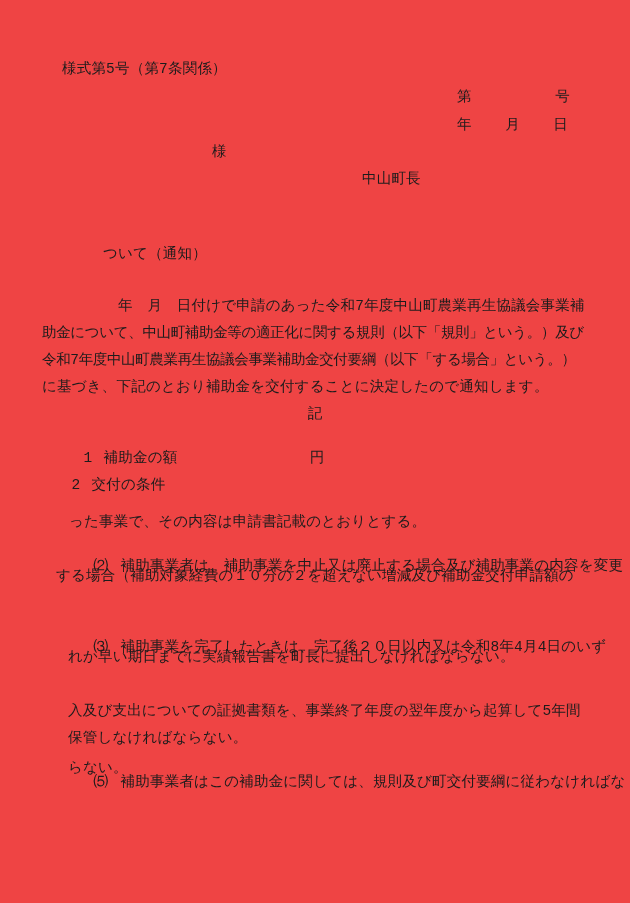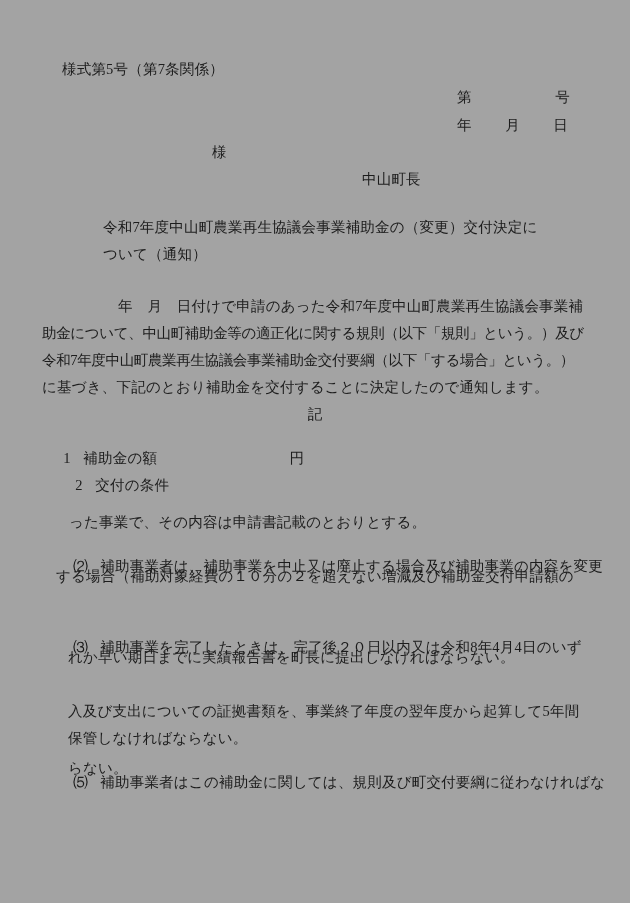--- a/index.html
+++ b/index.html
@@ -4,22 +4,22 @@
 <style>
   html, body {
     margin: 0;
     padding: 0;
     background: #fdfdfd;
   }
   .page {
     position: relative;
     width: 630px;
     height: 903px;
-    background: #a3a3a3;
-    font-family: Liberation Serif, serif;
+    background: #ef4444;
+    font-family: Liberation Mono, monospace;
     font-size: 14.5px;
     color: #1c1c1c;
     overflow: hidden;
   }
   .line {
     position: absolute;
     white-space: pre;
     line-height: 17px;
     letter-spacing: 0.2px;
   }
@@ -57,34 +57,33 @@
   <div class="line row" style="left:457px; top:117px; width:111px">
     <span>年</span>
     <span>月</span>
     <span>日</span>
   </div>
 
   <div class="line" style="left:212px; top:144px">様</div>
 
   <div class="line" style="left:362px; top:171px">中山町長</div>
 
-  <div class="line" style="left:103px; top:219px">令和7年度中山町農業再生協議会事業補助金の（変更）交付決定に</div>
   <div class="line" style="left:103px; top:246px">ついて（通知）</div>
 
   <div class="line" style="left:118px; top:298px">年　月　日付けで申請のあった令和7年度中山町農業再生協議会事業補</div>
   <div class="line tight" style="left:42px; top:325px">助金について、中山町補助金等の適正化に関する規則（以下「規則」という。）及び</div>
   <div class="line tight" style="left:42px; top:352px">令和7年度中山町農業再生協議会事業補助金交付要綱（以下「する場合」という。）</div>
   <div class="line" style="left:42px; top:379px">に基づき、下記のとおり補助金を交付することに決定したので通知します。</div>
 
   <div class="line centered" style="top:406px">記</div>
 
   <div class="line" style="left:48px; top:433px">
     <span class="no">1</span><span>補助金の額　　　　　　　　　円</span>
   </div>
-  <div class="line" style="left:60px; top:460px">
+  <div class="line" style="left:36px; top:460px">
     <span class="no">2</span><span>交付の条件</span>
   </div>
 
   <div class="line" style="left:69px; top:514px">った事業で、その内容は申請書記載のとおりとする。</div>
 
   <div class="line" style="left:58px; top:541px">
     <span class="sub-no">⑵</span><span>補助事業者は、補助事業を中止又は廃止する場合及び補助事業の内容を変更</span>
   </div>
   <div class="line" style="left:56px; top:568px">する場合（補助対象経費の１０分の２を超えない増減及び補助金交付申請額の</div>
 

